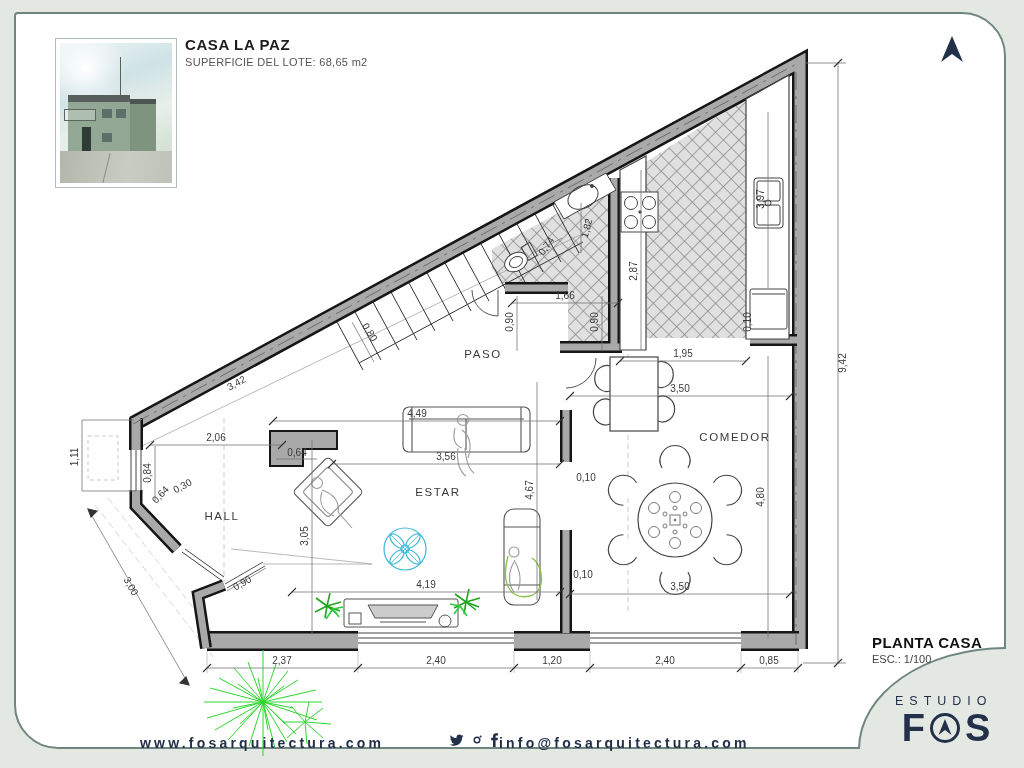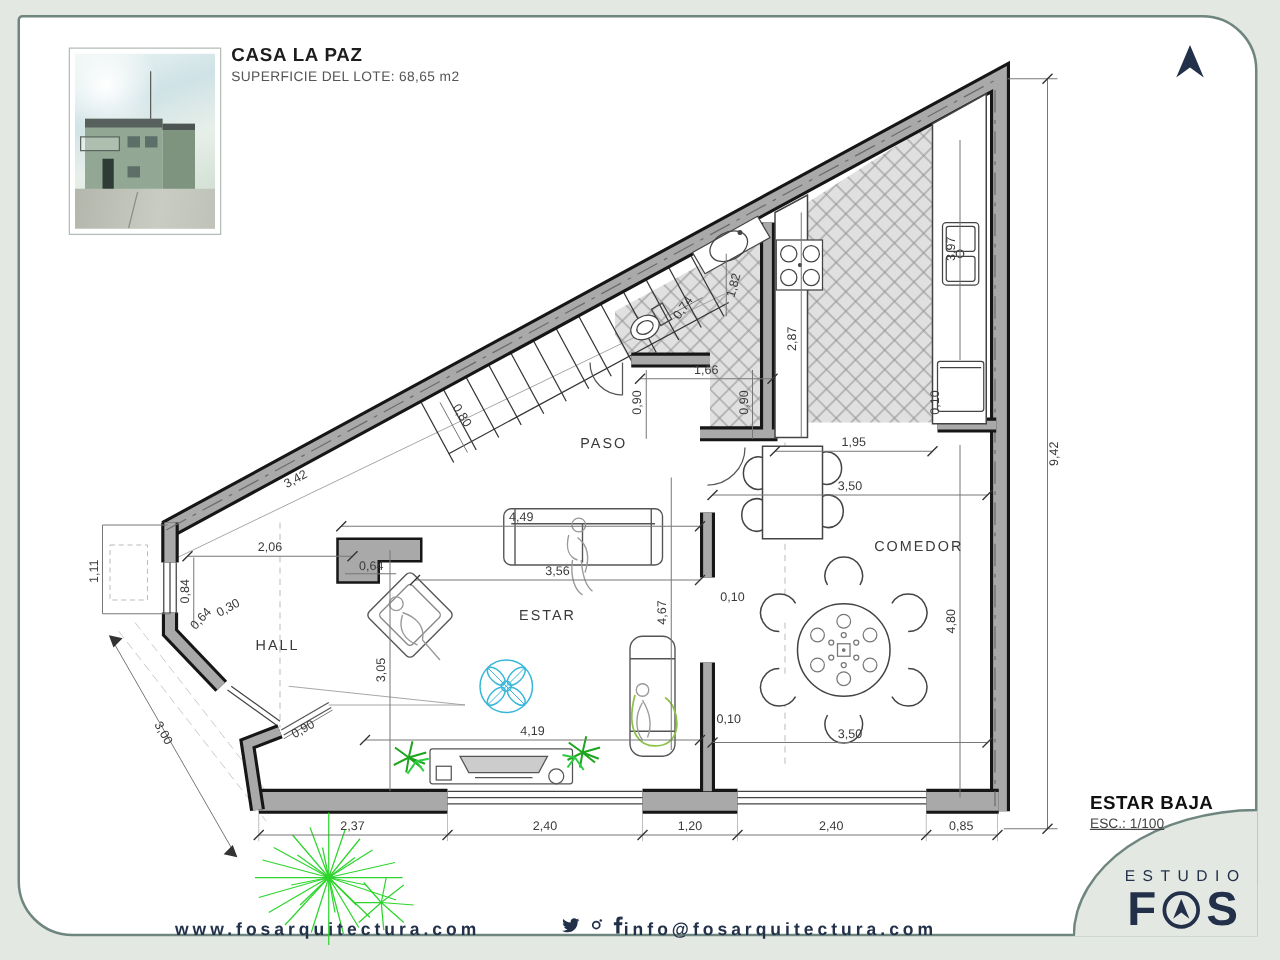--- a/index.html
+++ b/index.html
@@ -31,29 +31,29 @@
   .title-block{position:absolute;left:185px;top:36px;}
   .title{font-size:15px;font-weight:bold;color:#1d1d1d;letter-spacing:.6px;}
   .subtitle{font-size:11px;color:#555;margin-top:3px;letter-spacing:.3px;text-align:center;}
   
   #plan{position:absolute;left:0;top:0;}
   .dim{font-size:10px;fill:#3a3a3a;}
   .room{font-size:11.5px;fill:#3a3a3a;letter-spacing:1.6px;}
   
   .plan-name-block{position:absolute;left:872px;top:634px;}
   .plan-name{font-size:15px;font-weight:bold;color:#111;letter-spacing:.4px;}
-  .plan-scale{font-size:11px;color:#444;margin-top:2px;text-decoration:underline;}
+  .plan-scale{font-size:11px;color:#444;margin-top:2px;}
   
   .footer-item{position:absolute;font-size:14px;font-weight:bold;color:#22304a;letter-spacing:3.2px;white-space:nowrap;}
   .f-site{left:140px;top:735px;}
   .f-mail{left:499px;top:735px;}
   .f-icons{position:absolute;left:449px;top:733px;display:flex;gap:6px;align-items:center;}
   .f-icons svg{display:block;}
   
-  .logo{position:absolute;left:890px;top:694px;width:112px;text-align:center;color:#22304a;}
+  .logo{position:absolute;left:890px;top:694px;width:112px;color:#22304a;}
   .logo-top{font-size:12.5px;letter-spacing:6px;font-weight:500;margin-left:5px;}
   .logo-row{display:flex;align-items:center;justify-content:center;gap:3px;margin-top:1px;}
   .logo-letter{font-size:38px;font-weight:bold;line-height:38px;}
 </style>
 </head>
 <body>
 
 <div id="stage">
   <div class="card">
     <div class="cutout"></div>
@@ -360,21 +360,21 @@
       <text class="room" x="483" y="358">PASO</text>
       <text class="room" x="438" y="496">ESTAR</text>
       <text class="room" x="222" y="520">HALL</text>
       <text class="room" x="735" y="441">COMEDOR</text>
     </g>
 
     <polygon points="952,36 941,62 952,54 963,62" fill="#22304a"></polygon>
   </svg>
 
   <div class="plan-name-block">
-    <div class="plan-name">ESTAR BAJA</div>
+    <div class="plan-name">PLANTA CASA</div>
     <div class="plan-scale">ESC.: 1/100</div>
   </div>
 
   <div class="footer-item f-site">www.fosarquitectura.com</div>
   <div class="f-icons">
     <svg width="15" height="13" viewBox="0 0 16 13">
       <path fill="#22304a" d="M15.5,1.6c-.55.24-1.13.4-1.73.48.62-.37,1.1-.96,1.32-1.66-.58.35-1.23.6-1.92.74C12.62.56,11.83.2,10.96.2 9.3.2,7.95,1.55,7.95,3.21c0,.24.03.47.08.69C5.53,3.77,3.31,2.58,1.82.8 1.56,1.25,1.41,1.76,1.41,2.31c0,1.04.53,1.96,1.34,2.5-.49-.02-.96-.15-1.36-.38v.04c0,1.46,1.04,2.68,2.41,2.95-.25.07-.52.11-.79.11-.19,0-.38-.02-.57-.05.38,1.2,1.49,2.07,2.81,2.09-1.03.81-2.33,1.29-3.74,1.29-.24,0-.48-.01-.72-.04C2.12,11.67,3.7,12.2,5.4,12.2c5.55,0,8.59-4.6,8.59-8.59l-.01-.39C14.58,2.8,15.09,2.25,15.5,1.6z"></path>
     </svg>
     <svg width="14" height="14" viewBox="0 0 14 14">
       <r ect="" x="1" y="1" width="12" height="12" rx="3.5" fill="none" stroke="#22304a" stroke-width="1.5"></r>

